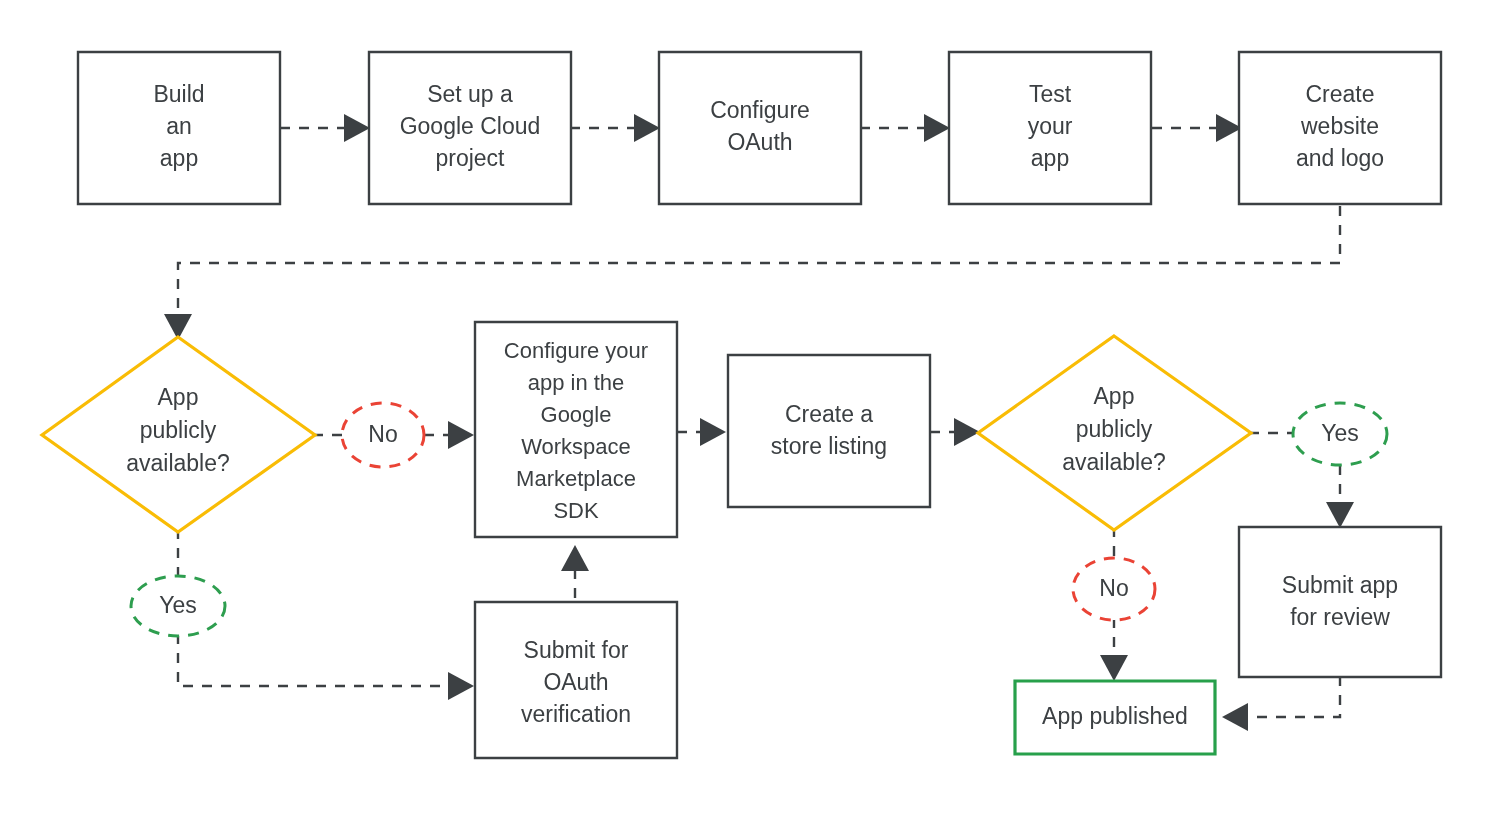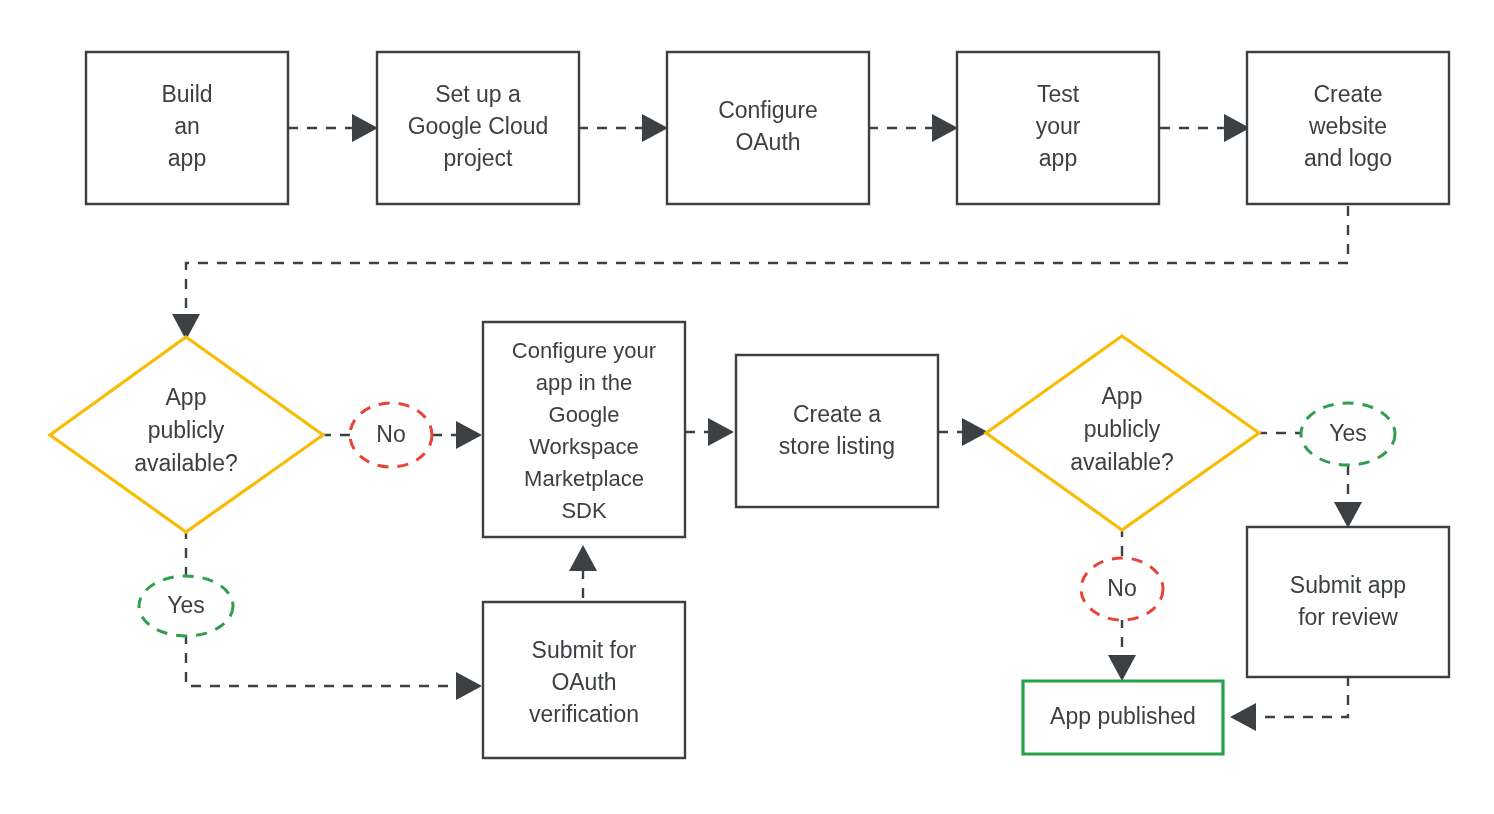--- a/index.html
+++ b/index.html
@@ -12,21 +12,20 @@
     width: 1494px;
     height: 814px;
     font-family: "Liberation Sans", sans-serif;
     overflow: hidden;
   }
   #flow-root {
     position: relative;
     width: 1368px;
     height: 814px;
     background: #ffffff;
-    margin-left: 8px;
   }
   svg.flow-canvas {
     position: absolute;
     inset: 0;
     width: 1494px;
     height: 814px;
     display: block;
   }
   .node-shape {
     fill: #ffffff;

